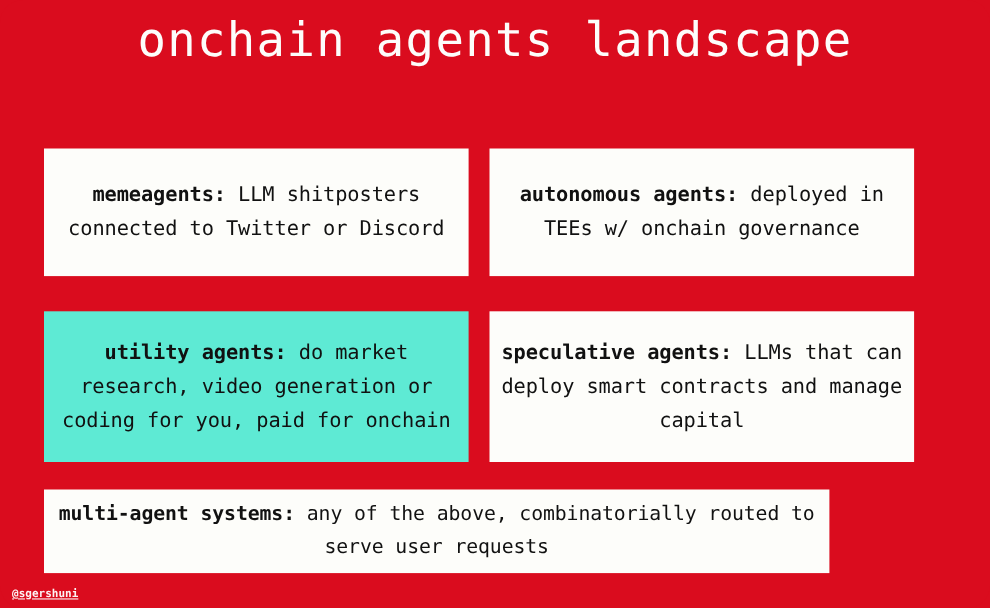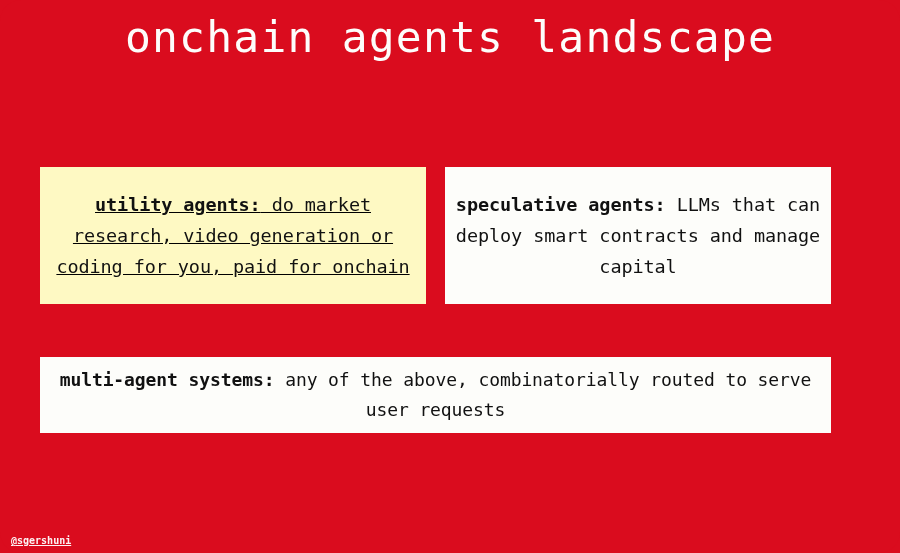--- a/index.html
+++ b/index.html
@@ -56,22 +56,21 @@
     box-sizing: border-box;
     display: flex;
     align-items: center;
     justify-content: center;
     padding: 6px 10px;
   }
   .card-half {
     width: 386px;
   }
   .card-full {
-    width: 791px;
-    margin-top: 28px;
+    width: 714px;
   }
   .row-1 .card { height: 116px; }
   .row-2 .card { height: 137px; }
   .row-3 .card { height: 76px; }
 
   .row-2 { margin-top: 32px; }
   .row-3 { margin-top: 25px; }
 
   .card-text {
     text-align: center;
@@ -106,24 +105,39 @@
 </style>
 </head>
 <body style="background: rgb(218, 12, 30);">
 
 <div id="slide" style="background: rgb(218, 12, 30);">
 
   <div id="title" style="color: rgb(253, 253, 251);">onchain agents landscape</div>
 
   <div id="grid">
 
+    <div class="row row-1">
+
+      <div class="card card-half" style="background: rgb(253, 253, 250);">
+        <div class="card-text" style="color: rgb(17, 17, 17);">
+          <span class="lead">memeagents:</span><span> LLM shitposters connected to Twitter or Discord</span>
+        </div>
+      </div>
+
+      <div class="card card-half" style="background: rgb(253, 253, 250);">
+        <div class="card-text" style="color: rgb(17, 17, 17);">
+          <span class="lead">autonomous agents:</span><span> deployed in TEEs w/ onchain governance</span>
+        </div>
+      </div>
+
+    </div>
 
     <div class="row row-2">
 
-      <div class="card card-half" style="background: #fef9c3; text-decoration: underline;">
+      <div class="card card-half" style="background: #5eead4;">
         <div class="card-text" style="color: rgb(17, 17, 17);">
           <span class="lead">utility agents:</span><span> do market research, video generation or coding for you, paid for onchain</span>
         </div>
       </div>
 
       <div class="card card-half" style="background: rgb(253, 253, 250); justify-content: center;">
         <div class="card-text" style="color: rgb(17, 17, 17);">
           <span class="lead">speculative agents:</span><span> LLMs that can deploy smart contracts and manage capital</span>
         </div>
       </div>

